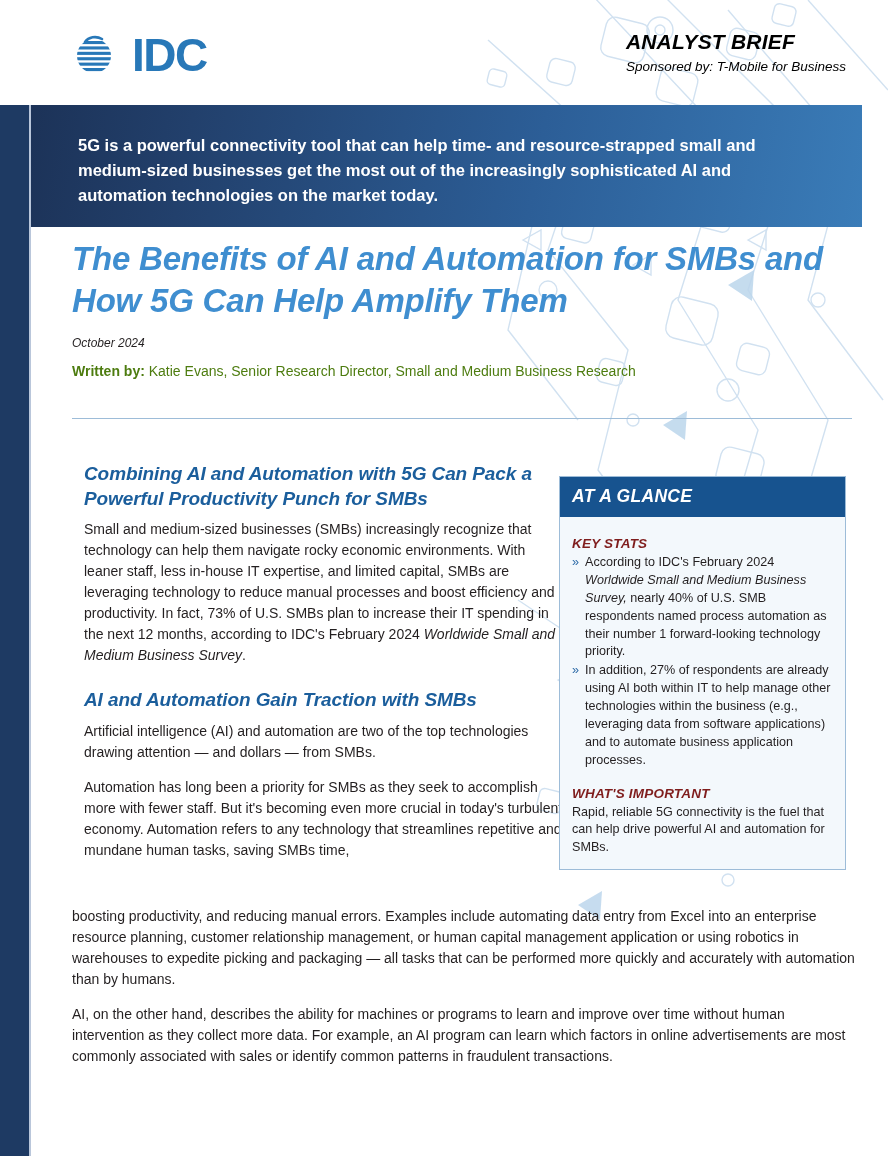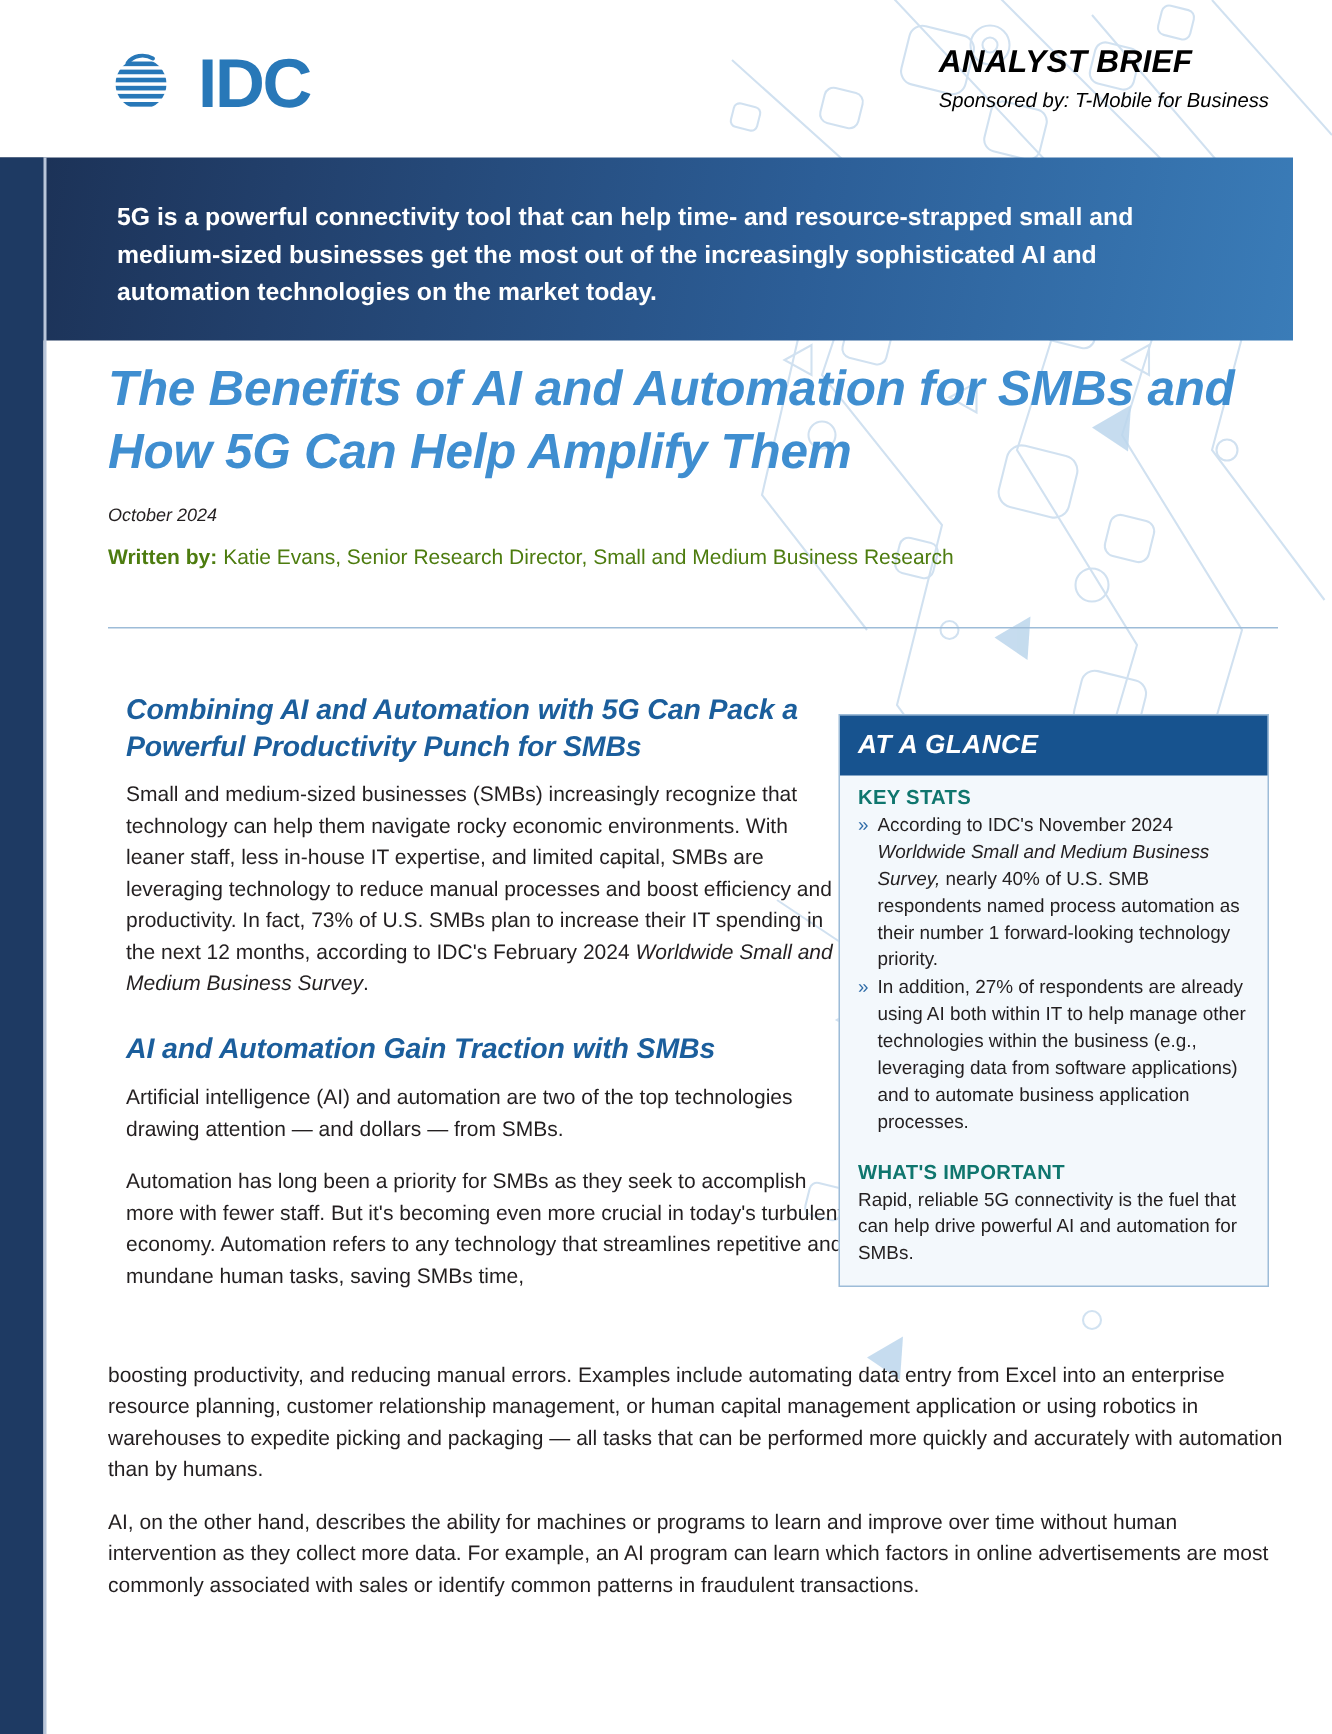--- a/index.html
+++ b/index.html
@@ -214,23 +214,24 @@
     font-size: 17.5px;
     font-weight: bold;
     font-style: italic;
     letter-spacing: 0.3px;
     padding: 9px 12px 10px 12px;
   }
   .glance-body { padding: 7px 12px 12px 12px; }
   .glance-label {
     font-size: 13.5px;
     font-weight: bold;
-    color: #0f766e;
+    font-style: italic;
+    color: #7f1d1d;
     letter-spacing: 0.2px;
-    margin: 0 0 3px 0;
+    margin: 12px 0 3px 0;
   }
   .glance-label.second { margin-top: 16px; }
   .glance-list { margin: 0; padding: 0; list-style: none; }
   .glance-list li {
     position: relative;
     padding-left: 13px;
     font-size: 12.6px;
     line-height: 1.42;
     color: #231f20;
     margin-bottom: 1px;
@@ -371,21 +372,21 @@
       <p class="body-p">boosting productivity, and reducing manual errors. Examples include automating data entry from Excel into an enterprise resource planning, customer relationship management, or human capital management application or using robotics in warehouses to expedite picking and packaging — all tasks that can be performed more quickly and accurately with automation than by humans.</p>
       <p class="body-p">AI, on the other hand, describes the ability for machines or programs to learn and improve over time without human intervention as they collect more data. For example, an AI program can learn which factors in online advertisements are most commonly associated with sales or identify common patterns in fraudulent transactions.</p>
     </div>
 
     <div class="glance">
       <div class="glance-head">AT A GLANCE</div>
       <div class="glance-body">
         <div class="glance-label">KEY STATS</div>
         <ul class="glance-list">
           <li>
-            <span class="bullet-mark">»</span><span>According to IDC's November 2024 </span><i>Worldwide Small and Medium Business Survey,</i><span> nearly 40% of U.S. SMB respondents named process automation as their number 1 forward-looking technology priority.</span>
+            <span class="bullet-mark">»</span><span>According to IDC's February 2024 </span><i>Worldwide Small and Medium Business Survey,</i><span> nearly 40% of U.S. SMB respondents named process automation as their number 1 forward-looking technology priority.</span>
           </li>
           <li>
             <span class="bullet-mark">»</span><span>In addition, 27% of respondents are already using AI both within IT to help manage other technologies within the business (e.g., leveraging data from software applications) and to automate business application processes.</span>
           </li>
         </ul>
         <div class="glance-label second">WHAT'S IMPORTANT</div>
         <p class="glance-note">Rapid, reliable 5G connectivity is the fuel that can help drive powerful AI and automation for SMBs.</p>
       </div>
     </div>
 

